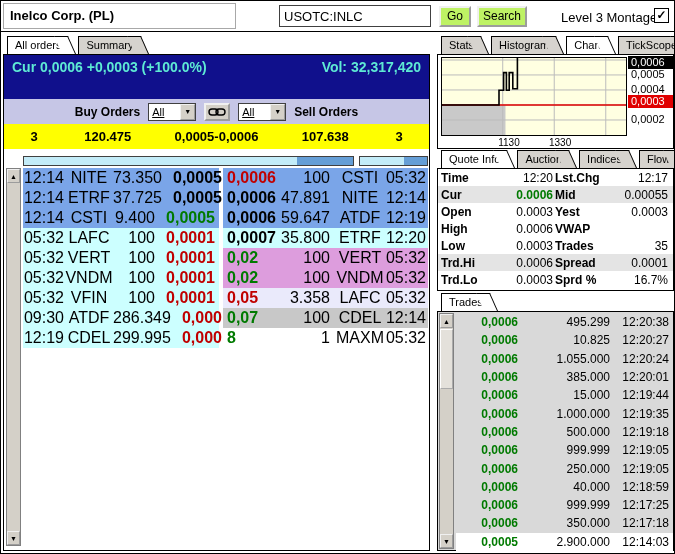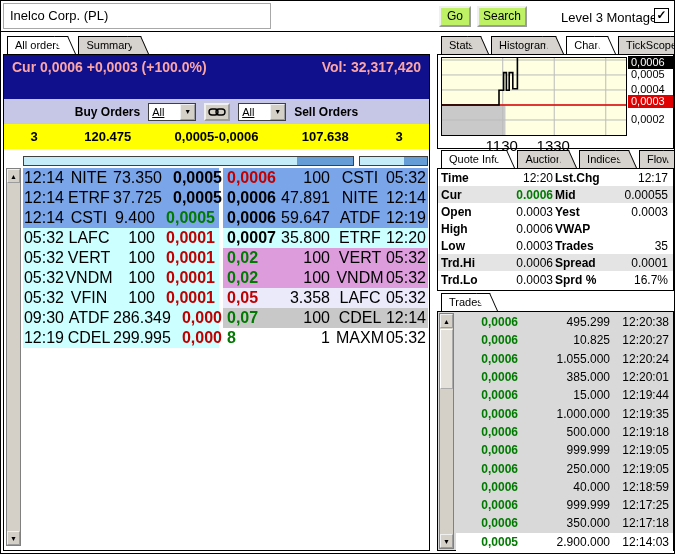--- a/index.html
+++ b/index.html
@@ -1,38 +1,38 @@
 <!DOCTYPE html>
 <html><head>
 <meta charset="utf-8">
 <style>
   * { box-sizing: border-box; margin: 0; padding: 0; }
   body { background:#fff; font-family:"Liberation Sans", sans-serif; }
   .window{ position:relative; width:675px; height:554px; border:1px solid #000; background:#fff; overflow:hidden; }
 
   
   .topbar{ position:absolute; left:0; top:0; width:673px; height:31px; background:#fff; border-bottom:1px solid #000; }
-  .title-field{ position:absolute; left:2px; top:2px; width:268px; height:26px; background:#fff; border:1px solid #a8a8a8; font-size:13px; font-weight:normal; line-height:24px; padding-left:6px; }
+  .title-field{ position:absolute; left:2px; top:2px; width:233px; height:26px; background:#fff; border:1px solid #a8a8a8; font-size:13px; font-weight:bold; line-height:24px; padding-left:6px; }
   .symbol-input{ position:absolute; left:278px; top:4px; width:152px; height:22px; border:1px solid #404040; background:#fff; font-family:"Liberation Sans",sans-serif; font-size:13px; padding-left:4px; }
   .btn3d{ position:absolute; top:5px; height:21px; background:#bef264; border:2px outset #f0f0f0; font-size:12px; text-align:center; line-height:17px; }
   .go-btn{ left:438px; width:32px; }
   .search-btn{ left:476px; width:50px; }
   .montage-label{ position:absolute; left:560px; top:9px; font-size:13px; }
   .checkbox{ position:absolute; left:653px; top:7px; width:15px; height:15px; background:#fff; border:1px solid #000; font-size:12px; font-weight:bold; line-height:13px; text-align:center; }
 
   
   .tabsrow{ position:absolute; top:33px; height:20px; display:flex; align-items:flex-end; }
   .tabsrow.left{ left:6px; } .tabsrow.right{ left:440px; }
   .tab{ position:relative; height:18px; line-height:17px; padding:0 4px 0 7px; font-size:11px; border-top:1px solid #000; border-left:1px solid #000; background:#d6d3ce; margin-right:13px; white-space:nowrap; z-index:1; }
   .tab::after{ content:""; position:absolute; top:-1px; right:-7px; width:13px; height:100%; background:inherit; border-top:1px solid #000; border-right:1px solid #000; transform:skewX(24deg); }
   .tab.active{ background:#fff; z-index:2; }
 
   
   .left-panel{ position:absolute; left:2px; top:53px; width:427px; height:497px; border:1px solid #000; background:#fff; }
-  .navy-header{ position:absolute; left:0; top:0; width:100%; height:44px; background:#10108c; color:#fca5a5; font-size:14px; font-weight:bold; padding:4px 8px 0 8px; display:flex; justify-content:space-between; }
+  .navy-header{ position:absolute; left:0; top:0; width:100%; height:44px; background:#10108c; color:#5eead4; font-size:14px; font-weight:bold; padding:4px 8px 0 8px; display:flex; justify-content:space-between; }
   .orders-bar{ position:absolute; left:0; top:44px; width:100%; height:25px; background:#c6c6e6; display:flex; align-items:center; justify-content:center; gap:8px; font-size:12px; font-weight:bold; }
   .dropdown{ width:48px; height:18px; background:#fff; border:1px solid #404040; display:flex; align-items:center; font-size:11px; font-weight:normal; }
   .dropdown .dd-text{ flex:1; padding-left:3px;text-decoration:underline; }
   .dropdown .dd-btn{ width:15px; height:16px; background:#d4d0c8; border:1px outset #f0f0f0; font-size:7px; line-height:14px; text-align:center; }
   .chain-btn{ width:26px; height:18px; background:#d4d0c8; border:2px outset #f0f0f0; display:flex; align-items:center; justify-content:center; }
   .yellow-bar{ position:absolute; left:0; top:69px; width:100%; height:25px; background:#ffff00; display:grid; grid-template-columns:60px 1fr 130px 1fr 60px; align-items:center; font-size:13px; font-weight:bold; text-align:center; }
   .depth-row{ position:absolute; left:0; top:101px; width:100%; height:10px; }
   .depth-bar{ position:absolute; top:0; height:10px; background:#c3ecf8; border:1px solid #404040; }
   .depth-bar .fill{ position:absolute; right:0; top:0; height:100%; background:#659ed6; }
   .depth-left{ left:19px; width:331px; } .depth-left .fill{ width:56px; }
@@ -57,21 +57,21 @@
   .bg-blue{ background:#7aa5e8; } .bg-cyan{ background:#ccffff; } .bg-pink{ background:#dd9ddd; }
   .bg-lavender{ background:#eaeafb; } .bg-gray{ background:#c8c8c8; } .bg-white{ background:#fff; }
   .pc-black{ color:#000; } .pc-green{ color:#007a00; } .pc-red{ color:#c00000; }
 
   
   .chart-box{ position:absolute; left:436px; top:53px; width:237px; height:95px; border:1px solid #000; background:#fff; }
   .plot{ position:absolute; left:3px; top:2px; width:186px; height:79px; background:#ffffe1; border:1px solid #000; }
   .ylabel{ position:absolute; left:190px; width:45px; height:13px; font-size:11px; line-height:13px; padding-left:3px; color:#000; }
   .ylabel.inverse{ background:#000; color:#fff; }
   .ylabel.redbg{ background:#e00000; color:#fff; }
-  .xlabel{ position:absolute; top:82px; width:36px; text-align:center; font-size:15px; }
+  .xlabel{ position:absolute; top:82px; width:36px; text-align:right; font-size:10px; }
 
   .qi-tabs{ position:absolute; left:440px; top:149px; height:18px; display:flex; align-items:flex-end; }
   .quote-box{ position:absolute; left:436px; top:167px; width:237px; height:123px; border:1px solid #000; background:#fff; }
   .q-row{ display:grid; grid-template-columns:50px 64px 62px 1fr; height:17px; align-items:center; font-size:12px; padding:0 3px; }
   .q-row.shade{ background:#e4e4e4; }
   .q-label{ font-weight:bold; } .q-val{ text-align:right; padding-right:2px; }
   .q-val.green{ color:#007a00; font-weight:bold; }
 
   .trades-tabrow{ position:absolute; left:440px; top:292px; height:18px; display:flex; align-items:flex-end; }
   .trades-box{ position:absolute; left:436px; top:310px; width:237px; height:240px; border:1px solid #000; background:#d9d9d9; }
@@ -83,20 +83,21 @@
   .t-size{ text-align:right; padding-right:4px; }
   .t-time{ text-align:right; padding-right:4px; }
 </style>
 </head>
 <body>
 
 <div class="window">
 
   <div class="topbar">
     <div class="title-field">Inelco Corp. (PL)</div>
+    <input class="symbol-input" value="USOTC:INLC" style="">
     <div class="btn3d go-btn">Go</div>
     <div class="btn3d search-btn">Search</div>
     <span class="montage-label">Level 3 Montage</span>
     <div class="checkbox">✓</div>
   </div>
 
   <div class="tabsrow left">
     <div class="tab active">All orders</div>
     <div class="tab">Summary</div>
   </div>

